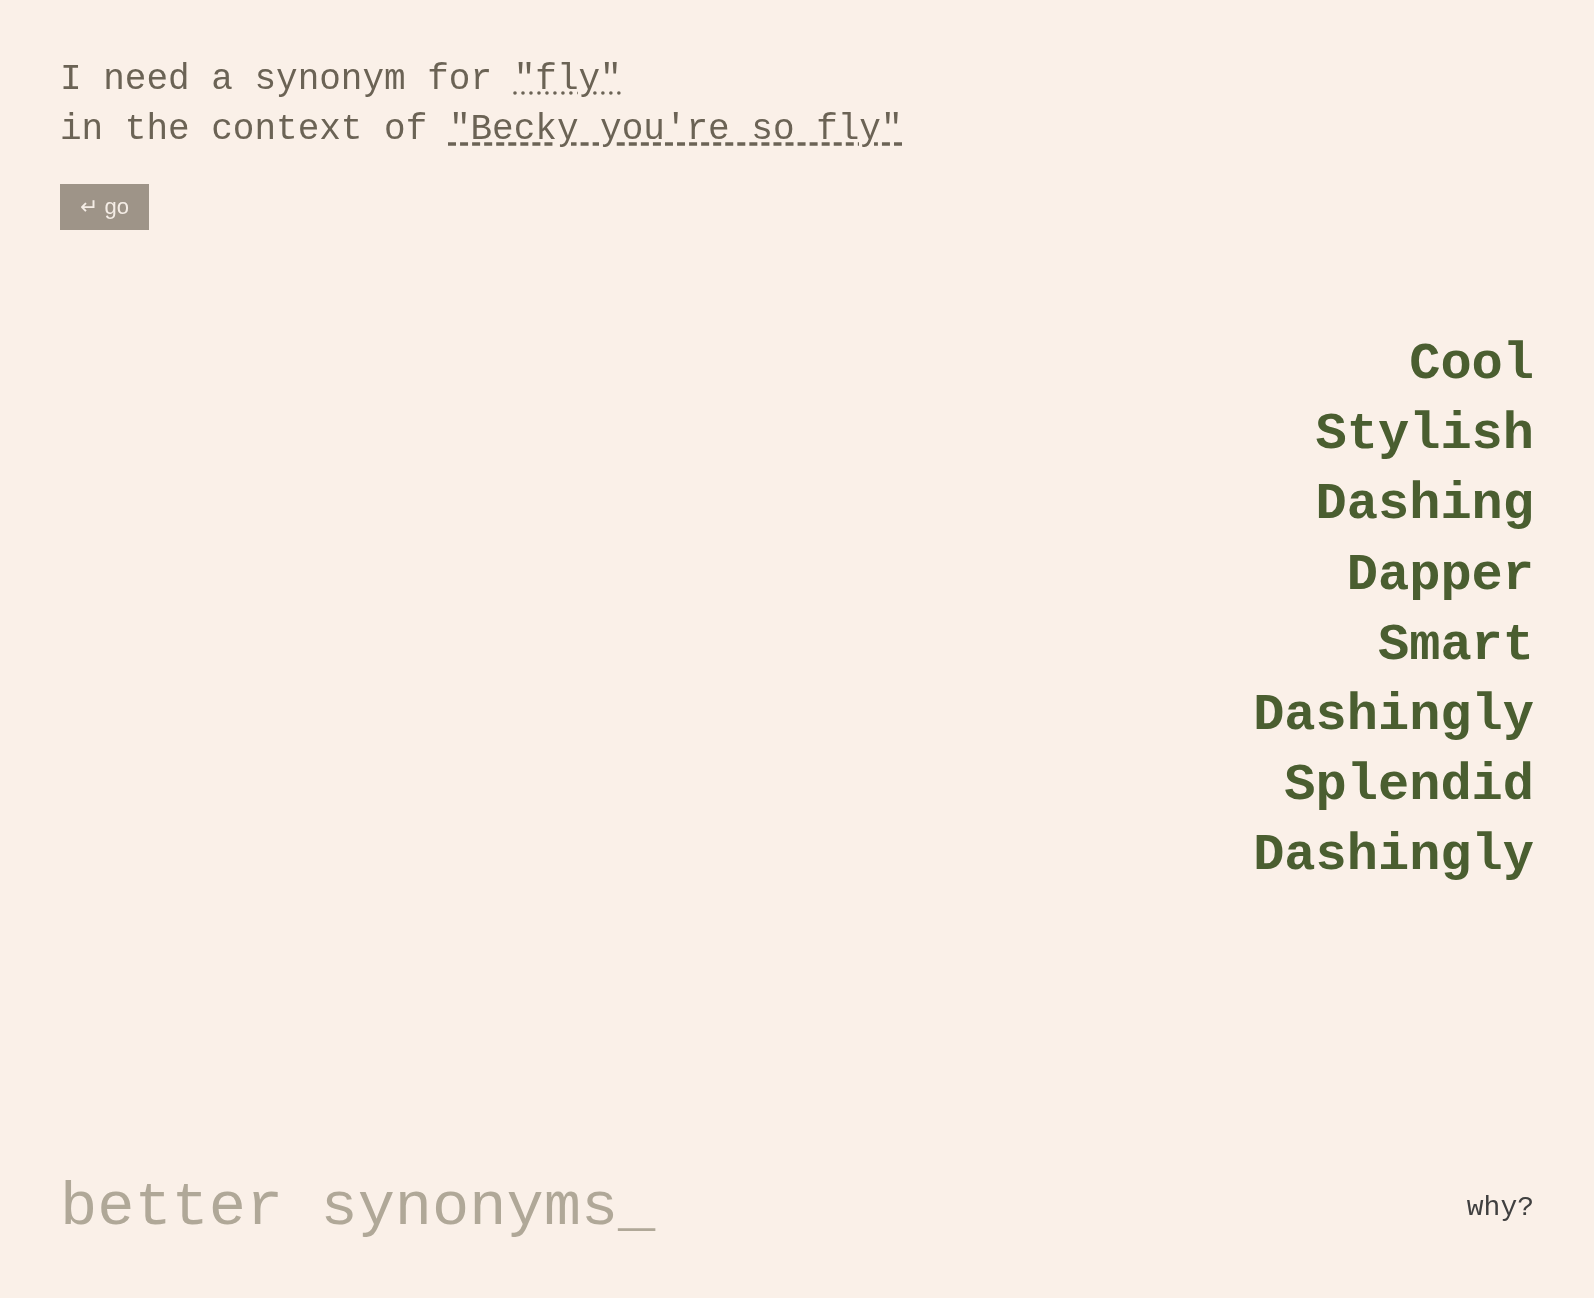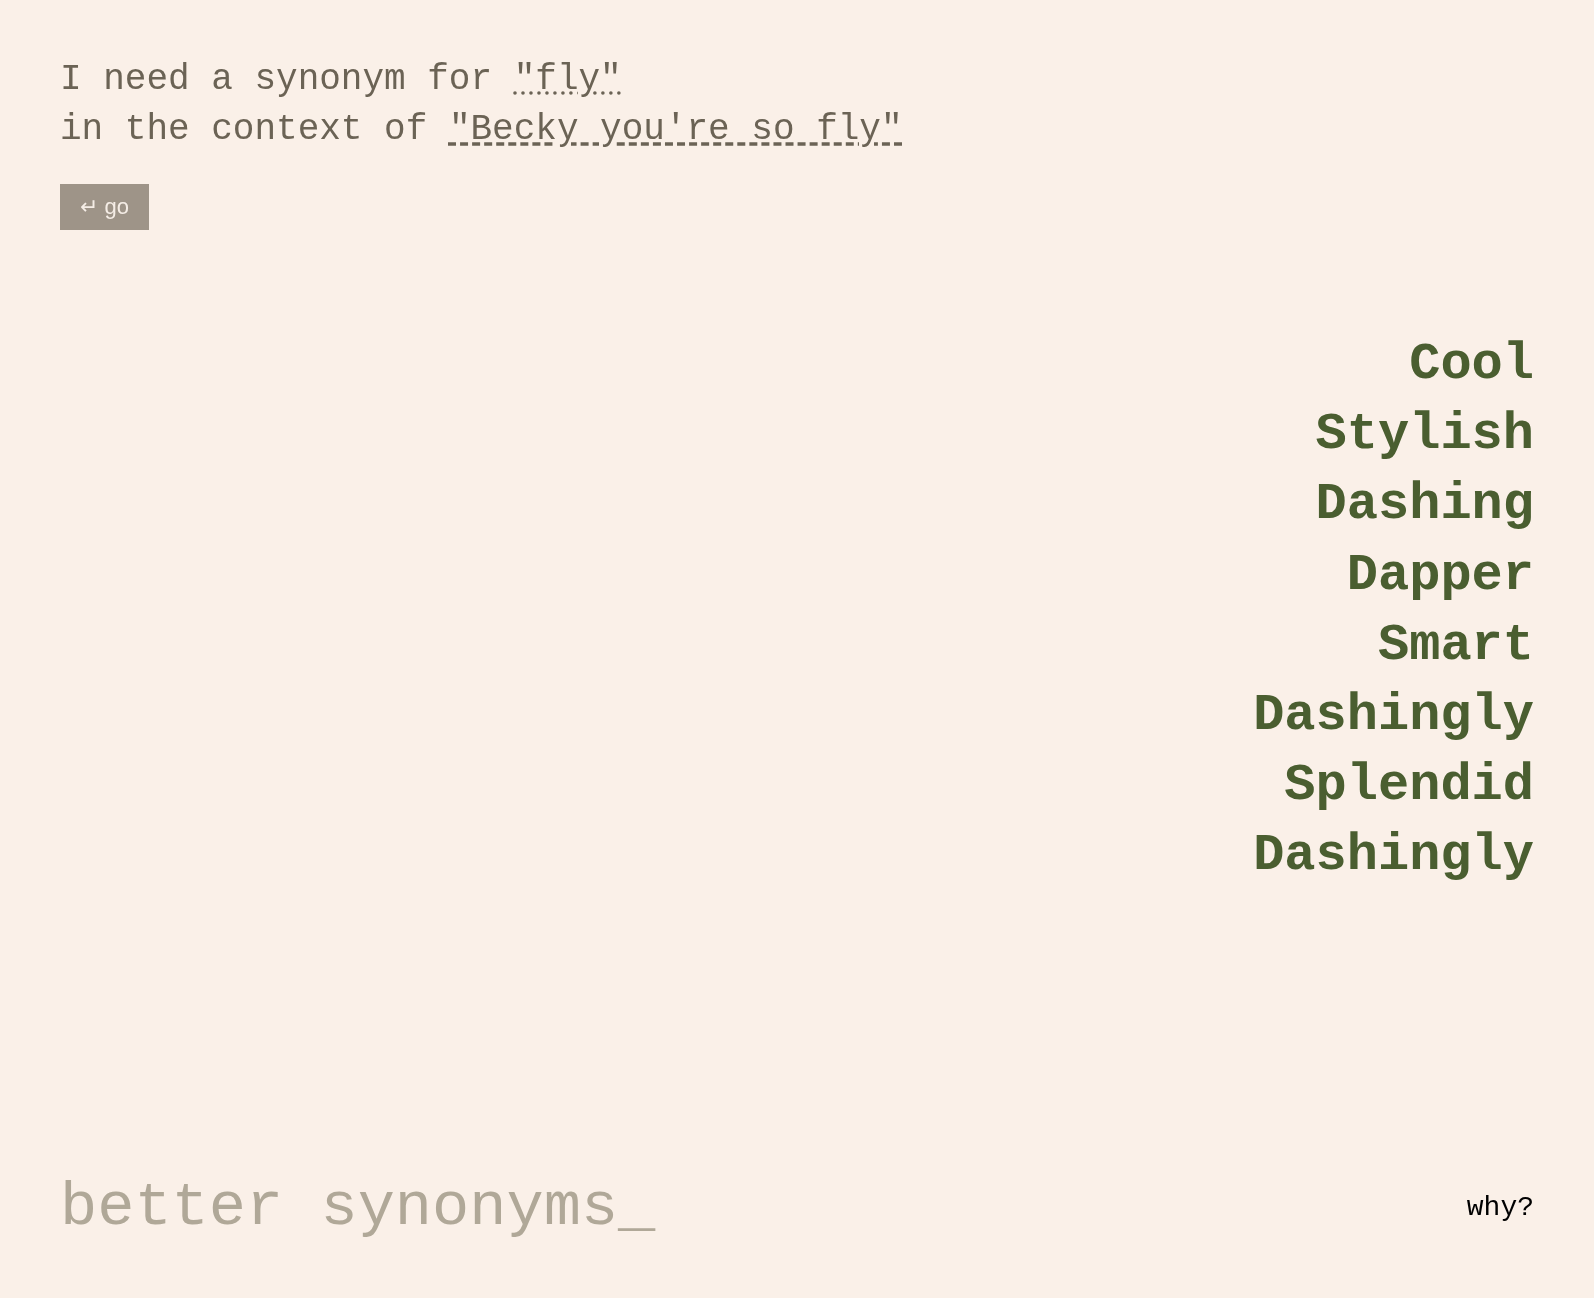--- a/index.html
+++ b/index.html
@@ -92,21 +92,21 @@
 
     .app-title {
       font-size: 62px;
       color: #b0a898;
       font-weight: normal;
       font-family: 'Courier New', Courier, monospace;
     }
 
     .why-link {
       font-size: 28px;
-      color: #000000;
+      color: #404040;
       font-family: 'Courier New', Courier, monospace;
       cursor: pointer;
       text-decoration: none;
     }
   </style>
 </head>
 <body>
 
 <div class="header-section">
   <div class="prompt-line1">

